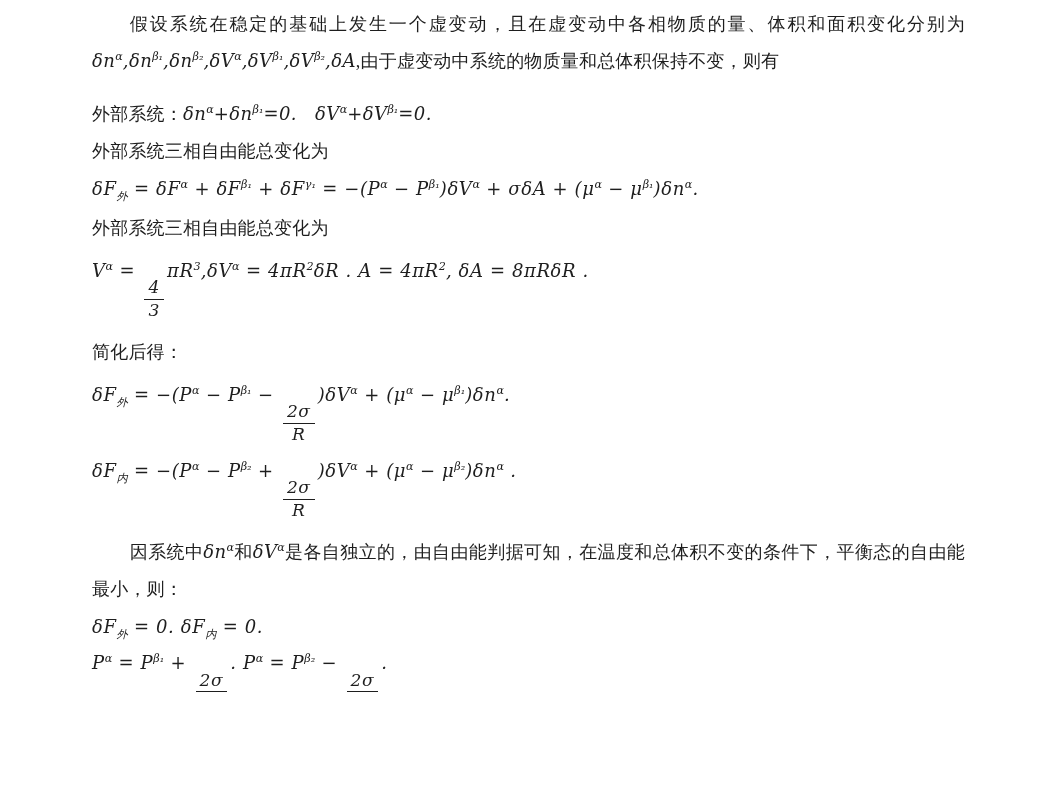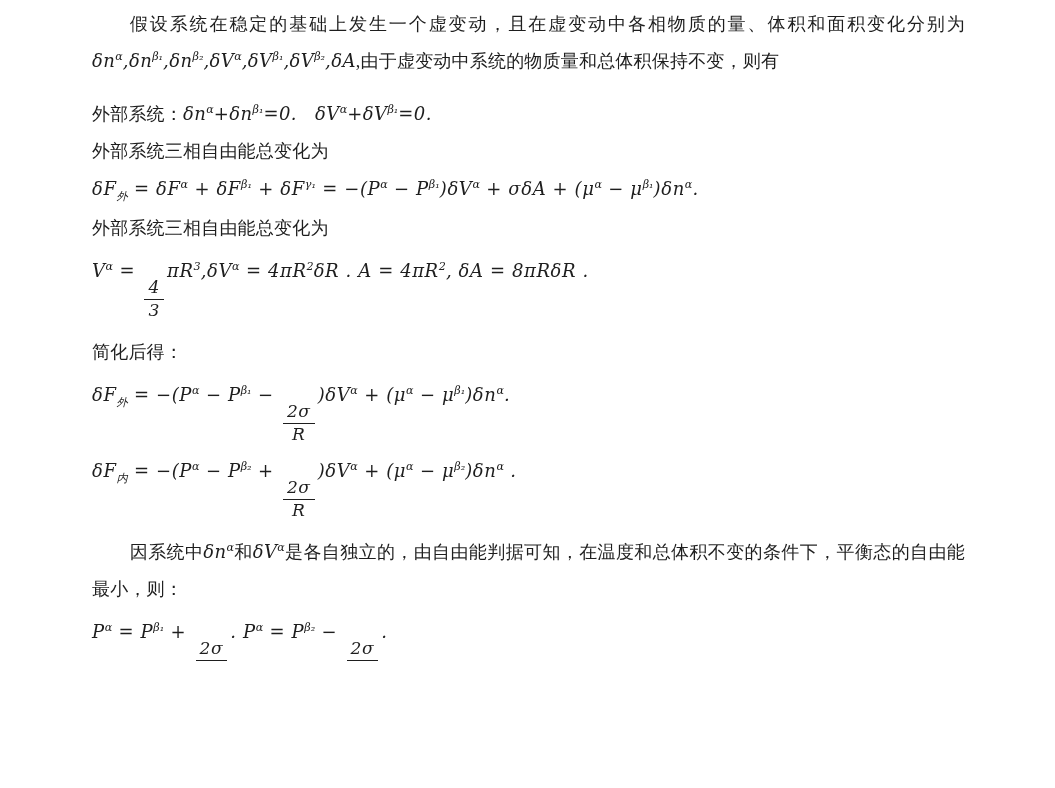--- a/index.html
+++ b/index.html
@@ -77,19 +77,20 @@
   <p class="para">简化后得：</p>
   <p class="formula tall">δF<sub>外</sub> = −(P<sup>α</sup> − P<sup>β₁</sup> − <span class="frac">
         <span class="fnum">2σ</span>
         <span class="fden">R</span>
       </span>)δV<sup>α</sup> + (μ<sup>α</sup> − μ<sup>β₁</sup>)δn<sup>α</sup>.</p>
   <p class="formula tall">δF<sub>内</sub> = −(P<sup>α</sup> − P<sup>β₂</sup> + <span class="frac">
         <span class="fnum">2σ</span>
         <span class="fden">R</span>
       </span>)δV<sup>α</sup> + (μ<sup>α</sup> − μ<sup>β₂</sup>)δn<sup>α</sup> .</p>
   <p class="para indent gap-m">因系统中<span class="mv">δn<sup>α</sup></span>和<span class="mv">δV<sup>α</sup></span>是各自独立的，由自由能判据可知，在温度和总体积不变的条件下，平衡态的自由能最小，则：</p>
+  <p class="formula">δF<sub>外</sub> = 0. δF<sub>内</sub> = 0.</p>
   <p class="formula tall">P<sup>α</sup> = P<sup>β₁</sup> + <span class="frac">
         <span class="fnum">2σ</span>
       </span>. P<sup>α</sup> = P<sup>β₂</sup> − <span class="frac">
         <span class="fnum">2σ</span>
       </span>.</p>
 
 </div>
 
 </body></html>

